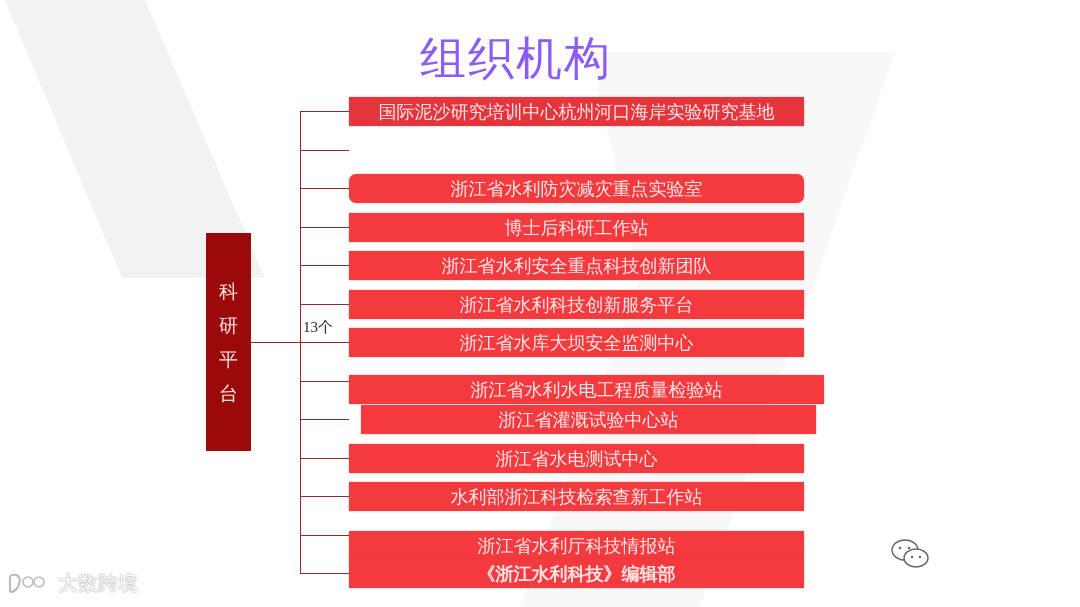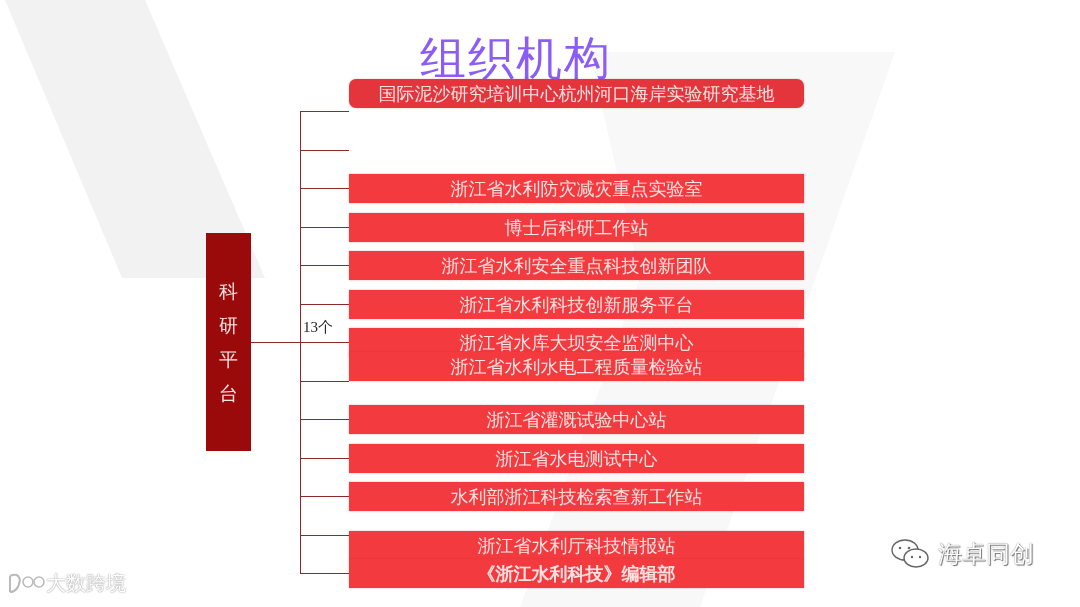--- a/index.html
+++ b/index.html
@@ -80,21 +80,21 @@
     }
     .item.first {
       background: #e4343c;
     }
     .watermark-left {
       position: absolute;
       left: 6px;
       top: 570px;
       display: flex;
       align-items: center;
-      gap: 0;
+      gap: 12px;
       color: #ffffff;
       font-family: "DejaVu Sans", sans-serif;
       font-size: 20px;
       text-shadow: 0 0 1px #999, 0 0 2px #aaa;
     }
     .watermark-right {
       position: absolute;
       left: 890px;
       top: 537px;
       display: flex;
@@ -138,28 +138,28 @@
   <div class="line" style="left:300px; top:265px; width:49px; height:1px;"></div>
   <div class="line" style="left:300px; top:304px; width:49px; height:1px;"></div>
   <div class="line" style="left:300px; top:342px; width:49px; height:1px;"></div>
   <div class="line" style="left:300px; top:381px; width:49px; height:1px;"></div>
   <div class="line" style="left:300px; top:419px; width:49px; height:1px;"></div>
   <div class="line" style="left:300px; top:458px; width:49px; height:1px;"></div>
   <div class="line" style="left:300px; top:496px; width:49px; height:1px;"></div>
   <div class="line" style="left:300px; top:535px; width:49px; height:1px;"></div>
   <div class="line" style="left:300px; top:573px; width:49px; height:1px;"></div>
 
-  <div class="item first" style="top:79px;border-radius:7px;">国际泥沙研究培训中心杭州河口海岸实验研究基地</div>
-  <div class="item" style="top:174px;">浙江省水利防灾减灾重点实验室</div>
+  <div class="item first" style="top:97px;">国际泥沙研究培训中心杭州河口海岸实验研究基地</div>
+  <div class="item" style="top:174px;border-radius:7px;">浙江省水利防灾减灾重点实验室</div>
   <div class="item" style="top:213px;">博士后科研工作站</div>
   <div class="item" style="top:251px;">浙江省水利安全重点科技创新团队</div>
   <div class="item" style="top:290px;">浙江省水利科技创新服务平台</div>
   <div class="item" style="top:328px;">浙江省水库大坝安全监测中心</div>
-  <div class="item" style="top:352px;">浙江省水利水电工程质量检验站</div>
-  <div class="item" style="top:405px;">浙江省灌溉试验中心站</div>
+  <div class="item" style="top:375px;padding-left:20px;">浙江省水利水电工程质量检验站</div>
+  <div class="item" style="top:405px;margin-left:12px;">浙江省灌溉试验中心站</div>
   <div class="item" style="top:444px;">浙江省水电测试中心</div>
   <div class="item" style="top:482px;">水利部浙江科技检索查新工作站</div>
   <div class="item" style="top:521px;margin-top:10px;">浙江省水利厅科技情报站</div>
   <div class="item" style="top:559px;font-weight:bold;">《浙江水利科技》编辑部</div>
 
   <div class="watermark-left">
     <svg width="40" height="24" viewBox="0 0 40 24">
       <path d="M4 4 L4 20 M4 4 Q12 0 14 8 Q12 20 4 20" stroke="#bbb" stroke-width="2" fill="none"></path>
       <circle cx="22" cy="10" r="5" stroke="#bbb" stroke-width="1.6" fill="#fff"></circle>
       <circle cx="33" cy="10" r="5" stroke="#bbb" stroke-width="1.6" fill="#fff"></circle>
@@ -169,16 +169,15 @@
 
   <div class="watermark-right">
     <svg width="42" height="34" viewBox="0 0 42 34">
       <ellipse cx="15" cy="13" rx="13" ry="10" stroke="#666" stroke-width="1.4" fill="#fff"></ellipse>
       <ellipse cx="26" cy="21" rx="12" ry="9" stroke="#666" stroke-width="1.4" fill="#fff"></ellipse>
       <circle cx="10" cy="11" r="1.3" fill="#666"></circle>
       <circle cx="19" cy="11" r="1.3" fill="#666"></circle>
       <circle cx="22" cy="20" r="1.2" fill="#666"></circle>
       <circle cx="30" cy="20" r="1.2" fill="#666"></circle>
     </svg>
-    <span>海卓同创</span>
   </div>
 
 </div>
 
 </body></html>

